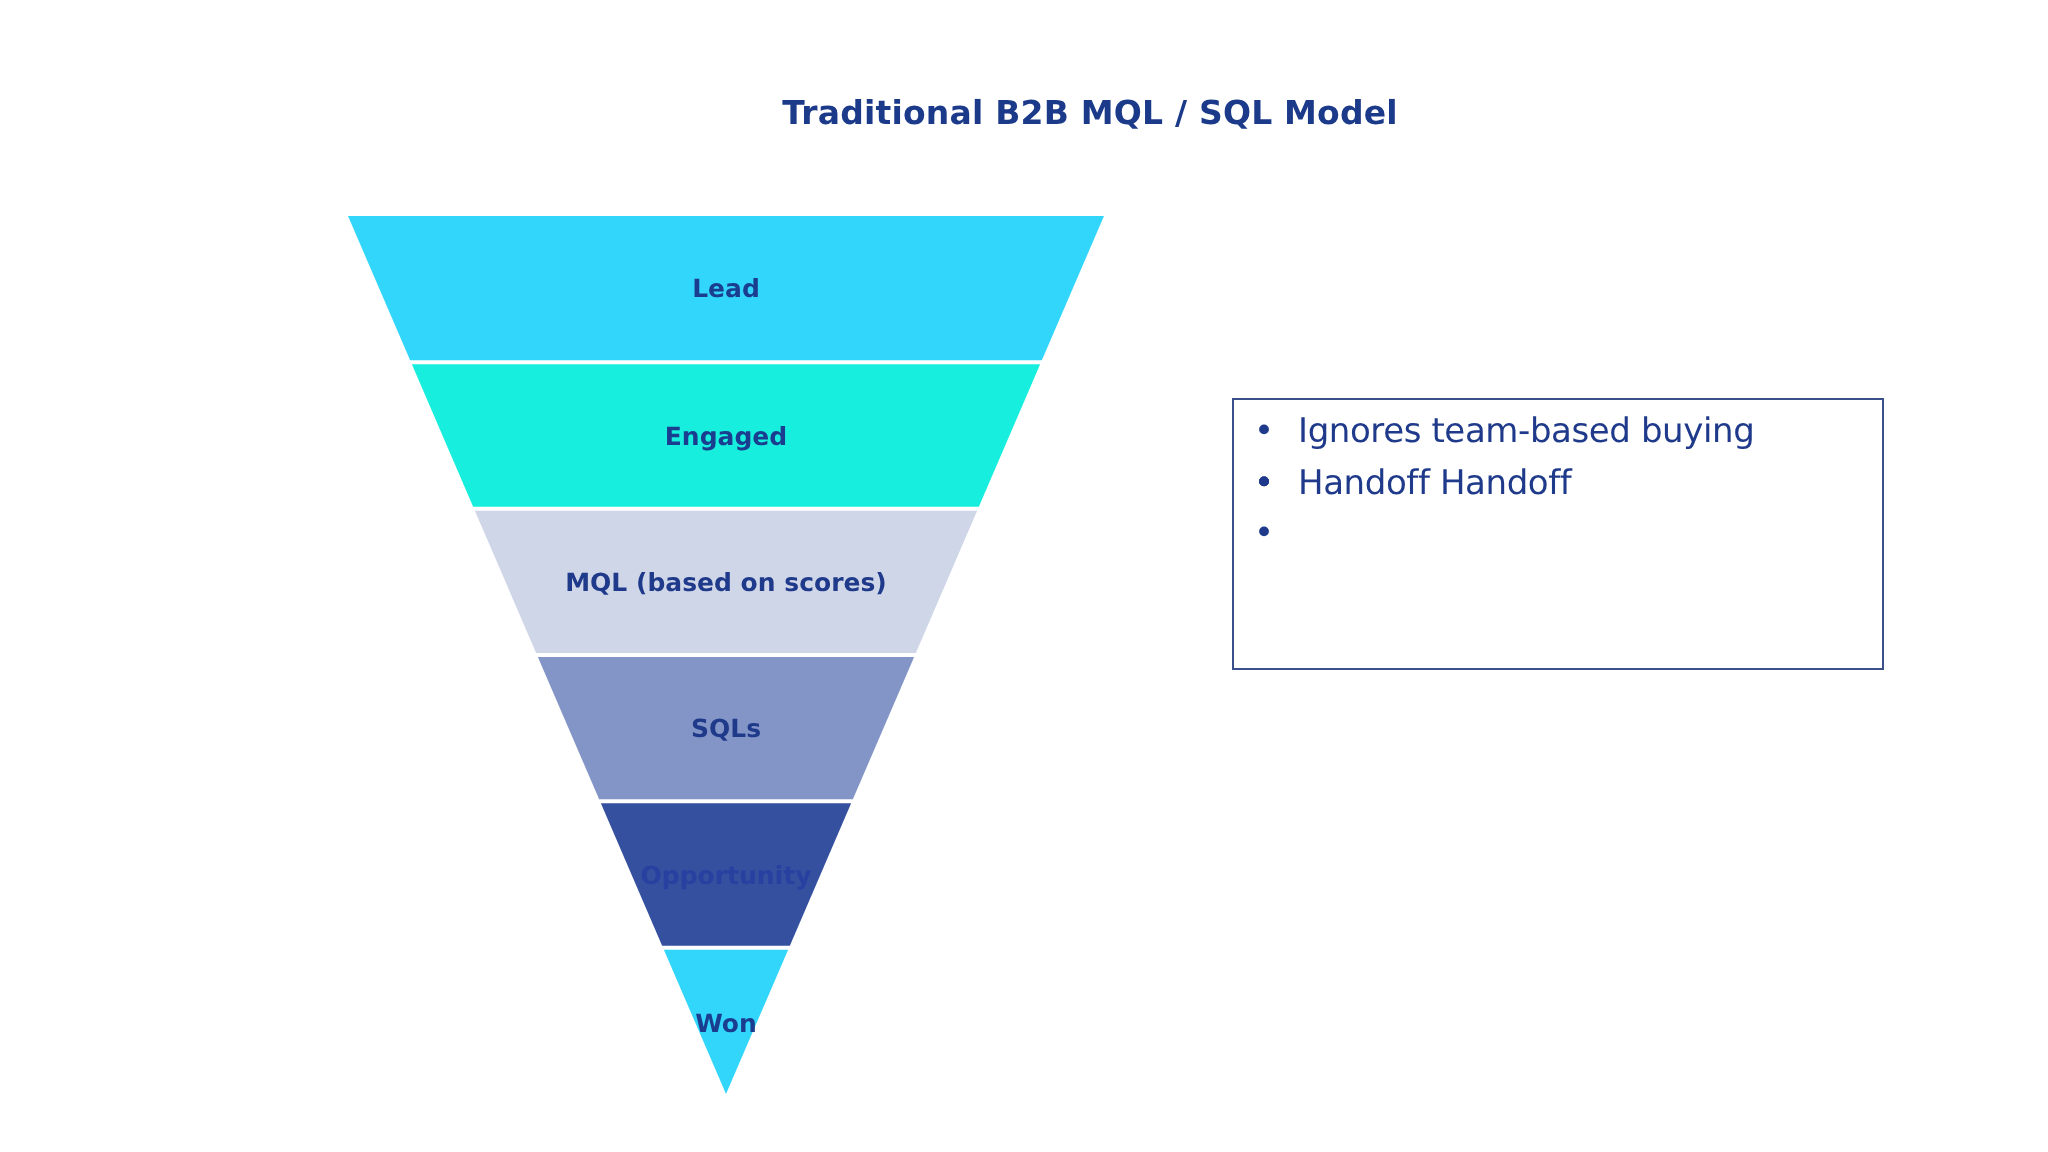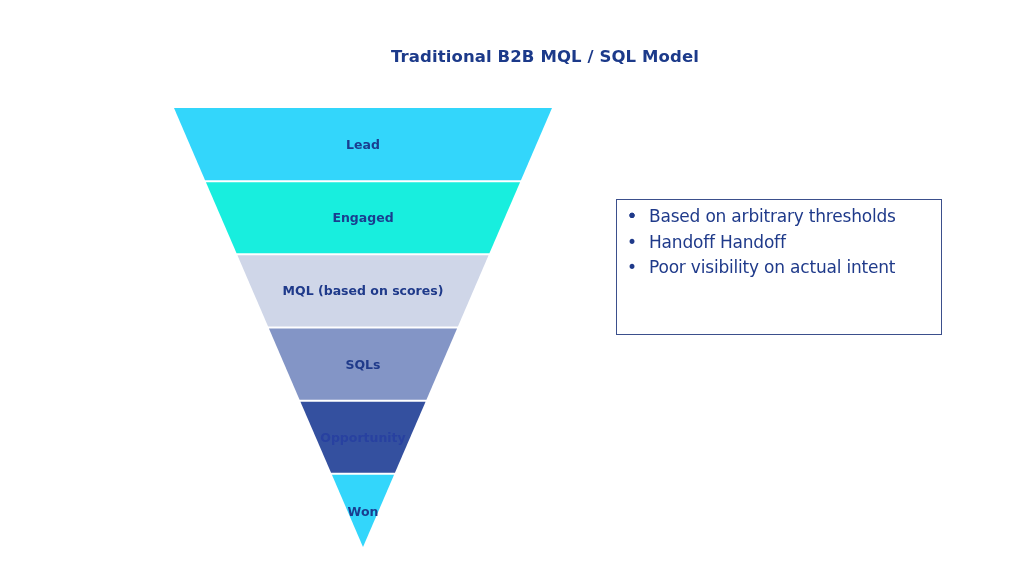--- a/index.html
+++ b/index.html
@@ -29,19 +29,19 @@
       <text x="363" y="368.58333333333337" text-anchor="middle" class="stage-label" fill="#1f3a8a">SQLs</text>
       <polygon points="300.43052391799546,401.6666666666667 425.56947608200454,401.6666666666667 394.9305239179954,472.83333333333337 331.0694760820046,472.83333333333337" fill="#34509f"></polygon>
       <text x="363" y="441.75" text-anchor="middle" class="stage-label" fill="#2841a0">Opportunity</text>
       <polygon points="331.93052391799546,474.83333333333337 394.06947608200454,474.83333333333337 363,547" fill="#33d6fb"></polygon>
       <text x="363" y="515.9166666666667" text-anchor="middle" class="stage-label" fill="#1a3d8f">Won</text>
     </g>
 </svg>
 
 <div class="notes">
   <ul>
+    <li><span class="bullet">•</span><span>Ignores team-based buying</span></li>
     <li><span class="bullet">•</span></li>
     <li><span class="bullet">•</span></li>
-    <li><span class="bullet">•</span><span>Based on arbitrary thresholds</span></li>
     <li><span class="bullet">•</span><span>Handoff Handoff</span></li>
-    <li><span class="bullet">•</span><span>Poor visibility on actual intent</span></li>
+    <li><span class="bullet">•</span></li>
   </ul>
 </div>
 
 </body></html>

